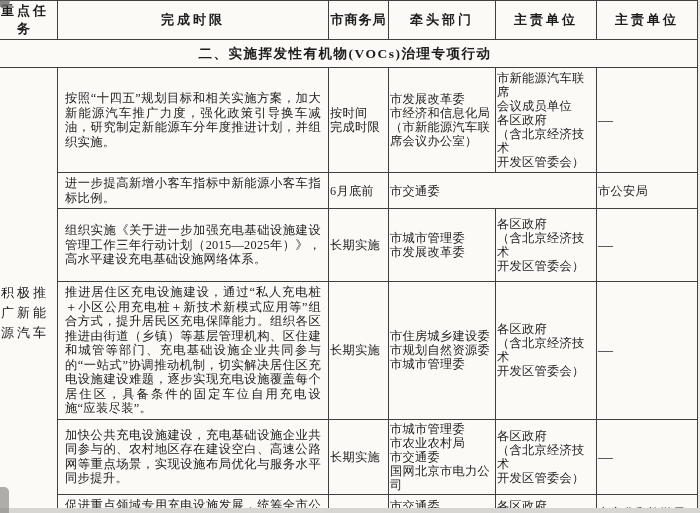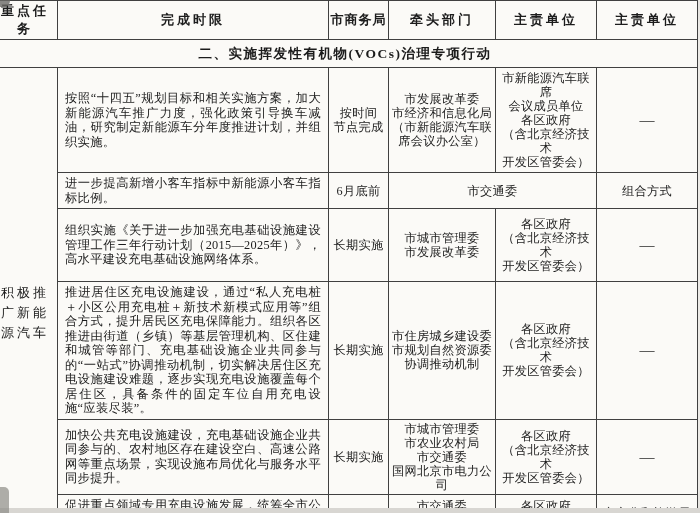--- a/index.html
+++ b/index.html
@@ -25,21 +25,21 @@
   }
   td.task{
     text-align:center;font-size:13px;letter-spacing:3px;
     line-height:1.55;white-space:pre-line;
   }
   td.measure{
     text-align:justify;padding:3px 7px;
     font-size:12.3px;line-height:14.5px;letter-spacing:0.3px;margin-left:15px;
   }
   td.center{
-    text-align:center;white-space:pre-line;
+    text-align:left;white-space:pre-line;
     font-size:12.2px;line-height:14px;letter-spacing:0.3px;
     padding:2px 1px;
   }
   td.dash{font-size:15px;letter-spacing:0;}
   .smudge-tl{
     position:absolute;left:0;top:0;width:10px;height:7px;
     background:#6b6a66;border-radius:0 0 6px 0;opacity:.8;
   }
   .smudge-bl{
     position:absolute;left:0;bottom:0;width:9px;height:26px;
@@ -76,54 +76,54 @@
     <tbody>
       <tr style="height:28px">
         <td class="section" colspan="6">二、实施挥发性有机物(VOCs)治理专项行动</td>
       </tr>
       <tr style="height:105px">
         <td class="task" rowspan="6">积极推
 广新能
 源汽车</td>
         <td class="measure">按照“十四五”规划目标和相关实施方案，加大新能源汽车推广力度，强化政策引导换车减油，研究制定新能源车分年度推进计划，并组织实施。</td>
         <td class="center">按时间
-节点完成</td>
+完成时限</td>
         <td class="center">市发展改革委
 市经济和信息化局
 （市新能源汽车联
 席会议办公室）</td>
         <td class="center">市新能源汽车联席
 会议成员单位
 各区政府
 （含北京经济技术
 开发区管委会）</td>
         <td class="center dash">—</td>
       </tr>
       <tr style="height:36px">
         <td class="measure">进一步提高新增小客车指标中新能源小客车指标比例。</td>
         <td class="center">6月底前</td>
         <td class="center" colspan="2">市交通委</td>
-        <td class="center">组合方式</td>
+        <td class="center">市公安局</td>
       </tr>
       <tr style="height:73px">
         <td class="measure">组织实施《关于进一步加强充电基础设施建设管理工作三年行动计划（2015—2025年）》，高水平建设充电基础设施网络体系。</td>
         <td class="center">长期实施</td>
         <td class="center">市城市管理委
 市发展改革委</td>
         <td class="center">各区政府
 （含北京经济技术
 开发区管委会）</td>
         <td class="center dash">—</td>
       </tr>
       <tr style="height:125px">
         <td class="measure">推进居住区充电设施建设，通过“私人充电桩＋小区公用充电桩＋新技术新模式应用等”组合方式，提升居民区充电保障能力。组织各区推进由街道（乡镇）等基层管理机构、区住建和城管等部门、充电基础设施企业共同参与的“一站式”协调推动机制，切实解决居住区充电设施建设难题，逐步实现充电设施覆盖每个居住区，具备条件的固定车位自用充电设施“应装尽装”。</td>
         <td class="center">长期实施</td>
         <td class="center">市住房城乡建设委
 市规划自然资源委
-协调推动机制</td>
+市城市管理委</td>
         <td class="center">各区政府
 （含北京经济技术
 开发区管委会）</td>
         <td class="center dash">—</td>
       </tr>
       <tr style="height:62px">
         <td class="measure">加快公共充电设施建设，充电基础设施企业共同参与的、农村地区存在建设空白、高速公路网等重点场景，实现设施布局优化与服务水平同步提升。</td>
         <td class="center">长期实施</td>
         <td class="center">市城市管理委
 市农业农村局

